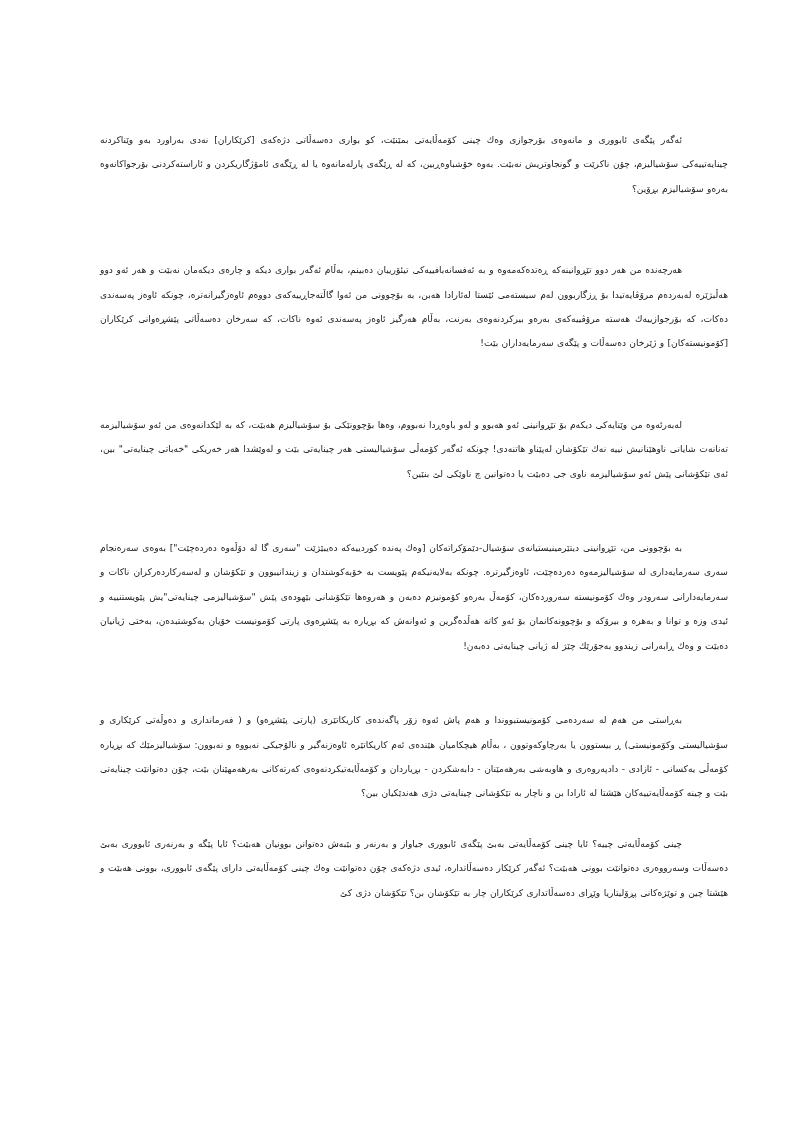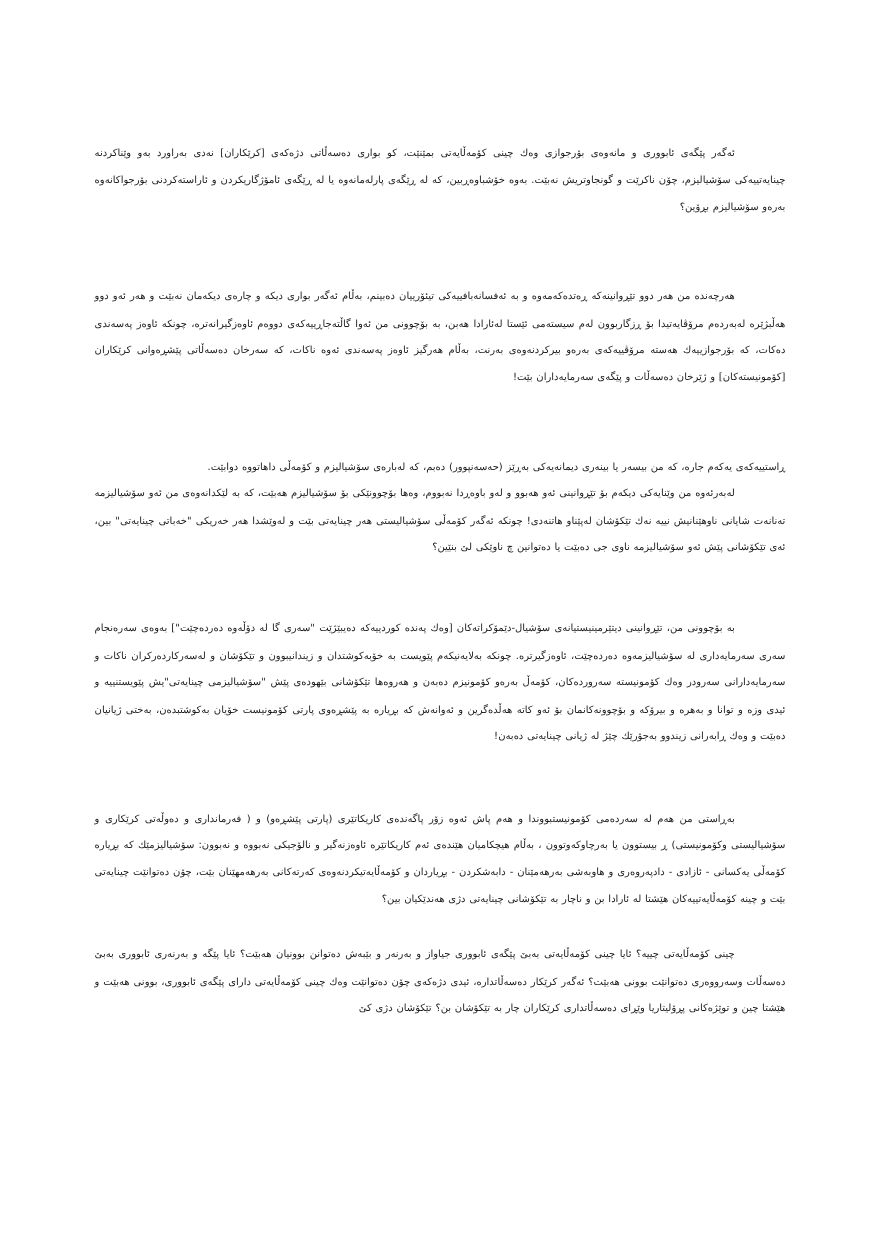--- a/index.html
+++ b/index.html
@@ -15,21 +15,21 @@
     height: 1131px;
     background: #ffffff;
     margin: 0 auto;
     overflow: hidden;
     box-sizing: border-box;
   }
 
   .doc-body {
     position: absolute;
     top: 128px;
-    right: 86px;
+    right: 72px;
     left: 86px;
     width: 628px;
     direction: rtl;
     text-align: justify;
     text-align-last: right;
     font-family: "DejaVu Sans", "Liberation Sans", sans-serif;
     font-size: 9.1px;
     line-height: 24.4px;
     color: #1a1a1a;
     -webkit-font-smoothing: antialiased;
@@ -68,21 +68,20 @@
   <div class="doc-body">
 
     <p class="para indent">ئەگەر پێگەی ئابووری و مانەوەی بۆرجوازی وەك چینی كۆمەڵایەتی بمێنێت، كو بواری دەسەڵاتی دژەكەی [كرێكاران] نەدی بەراورد بەو وێناكردنە چینایەتییەكی سۆشیالیزم، چۆن ناكرێت و گونجاوتریش نەبێت. بەوە خۆشباوەڕبین، كە لە ڕێگەی پارلەمانەوە یا لە ڕێگەی ئامۆژگاریكردن و ئاراستەكردنی بۆرجواكانەوە بەرەو سۆشیالیزم بڕۆین؟</p>
 
     <div class="spacer gap-lg"></div>
 
     <p class="para indent">هەرچەندە من هەر دوو تێڕوانینەكە ڕەتدەكەمەوە و بە ئەفسانەبافییەكی تیئۆرییان دەبینم، بەڵام ئەگەر بواری دیكە و چارەی دیكەمان نەبێت و هەر ئەو دوو هەڵبژێرە لەبەردەم مرۆڤایەتیدا بۆ ڕزگاربوون لەم سیستەمی ئێستا لەئارادا هەبن، بە بۆچوونی من ئەوا گاڵتەجاڕییەكەی دووەم ئاوەزگیرانەترە، چونكە ئاوەز پەسەندی دەكات، كە بۆرجوازییەك هەستە مرۆڤییەكەی بەرەو بیركردنەوەی بەرنت، بەڵام هەرگیز ئاوەز پەسەندی ئەوە ناكات، كە سەرخان دەسەڵاتی پێشڕەوانی كرێكاران [كۆمونیستەكان] و ژێرخان دەسەڵات و پێگەی سەرمایەداران بێت!</p>
 
     <div class="spacer gap-lg"></div>
 
-    <p class="para no-indent">ڕاستییەكەی یەكەم جارە،  كە  من بیسەر یا بینەری دیمانەیەكی بەڕێز (حەسەنپوور) دەبم، كە لەبارەی سۆشیالیزم و كۆمەڵی داهاتووە دوابێت.</p>
 
     <p class="para indent">لەبەرئەوە من وێنایەكی دیكەم بۆ تێڕوانینی ئەو هەبوو و لەو باوەڕدا نەبووم، وەها بۆچوونێكی بۆ سۆشیالیزم هەبێت، كە بە لێكدانەوەی من ئەو سۆشیالیزمە تەنانەت شایانی ناوهێنانیش نییە نەك تێكۆشان لەپێناو هاتنەدی! چونكە ئەگەر كۆمەڵی سۆشیالیستی هەر چینایەتی بێت و لەوێشدا هەر خەریكی "خەباتی چینایەتی" بین، ئەی تێكۆشانی پێش ئەو سۆشیالیزمە ناوی جی دەبێت یا دەتوانین چ ناوێكی لێ بنێین؟</p>
 
     <div class="spacer gap-md"></div>
 
     <p class="para indent">بە بۆچوونی من، تێڕوانینی دیتێرمینیستیانەی سۆشیال-دێمۆكراتەكان [وەك پەندە كوردییەكە دەیبێژێت "سەری گا لە دۆڵەوە دەردەچێت"] بەوەی سەرەنجام سەری سەرمایەداری لە سۆشیالیزمەوە دەردەچێت، ئاوەزگیرترە. چونكە بەلایەنیكەم پێویست بە خۆبەكوشتدان و زیندانیبوون و تێكۆشان و لەسەركاردەركران ناكات و سەرمایەدارانی سەرودر وەك كۆمونیستە سەروردەكان، كۆمەڵ بەرەو كۆمونیزم دەبەن و هەروەها تێكۆشانی بێهودەی پێش "سۆشیالیزمی چینایەتی"یش پێویستنییە و ئیدی وزە و توانا و بەهرە و بیرۆكە و بۆچوونەكانمان بۆ ئەو كاتە هەڵدەگرین و ئەوانەش كە بڕیارە بە پێشڕەوی پارتی كۆمونیست خۆیان بەكوشتبدەن، بەختی ژیانیان دەبێت و وەك ڕابەرانی زیندوو بەجۆرێك چێژ لە ژیانی چینایەتی دەبەن!</p>
 
     <div class="spacer gap-md"></div>
 
     <p class="para indent">بەڕاستی من هەم لە سەردەمی كۆمونیستبووندا و هەم پاش ئەوە زۆر پاگەندەی كاریكاتێری (پارتی پێشڕەو) و ( فەرماندارى و دەوڵەتی كرێكاری و سۆشیالیستی وكۆمونیستی) ڕ بیستوون یا بەرچاوكەوتوون ، بەڵام هیچكامیان هێندەی ئەم كاریكاتێرە ئاوەزنەگیر و نالۆجیكی نەبووە و نەبوون: سۆشیالیزمێك كە بڕیارە كۆمەڵی یەكسانی - ئازادی - دادپەروەری و هاوبەشی بەرهەمێنان - دابەشكردن - بڕیاردان  و كۆمەڵایەتیكردنەوەی كەرتەكانی بەرهەمهێنان بێت، چۆن دەتوانێت چینایەتی بێت و چینە كۆمەڵایەتییەكان هێشتا لە ئارادا بن و ناچار بە تێكۆشانی چینایەتی دژی هەندێكیان بین؟</p>

